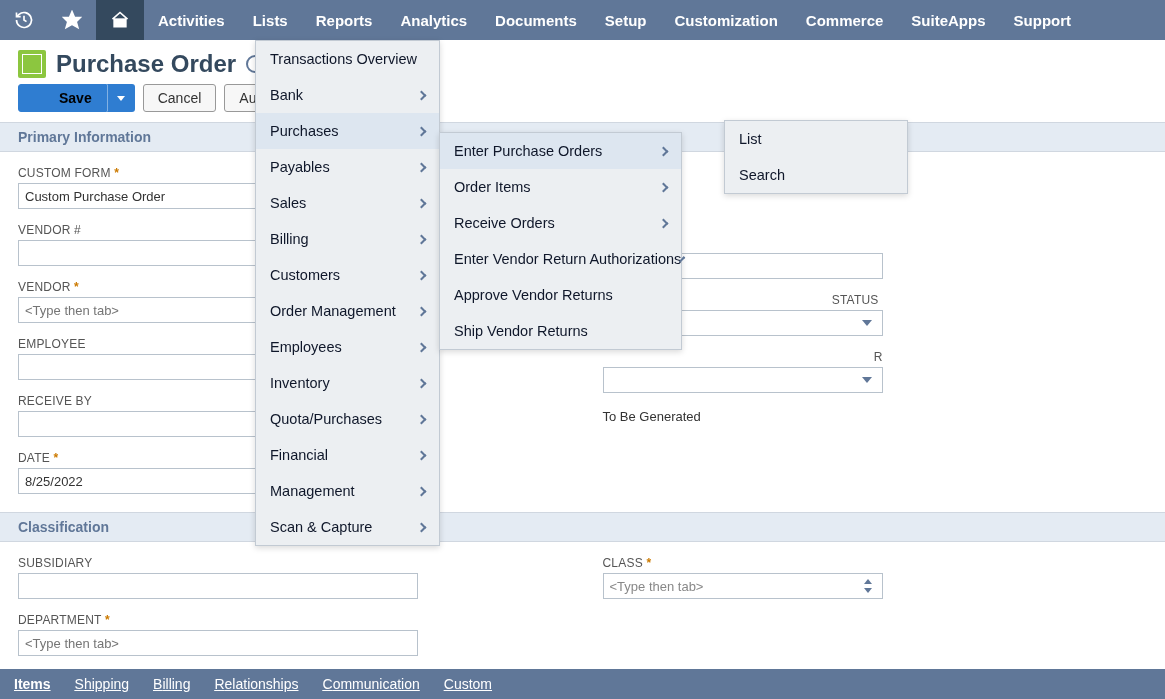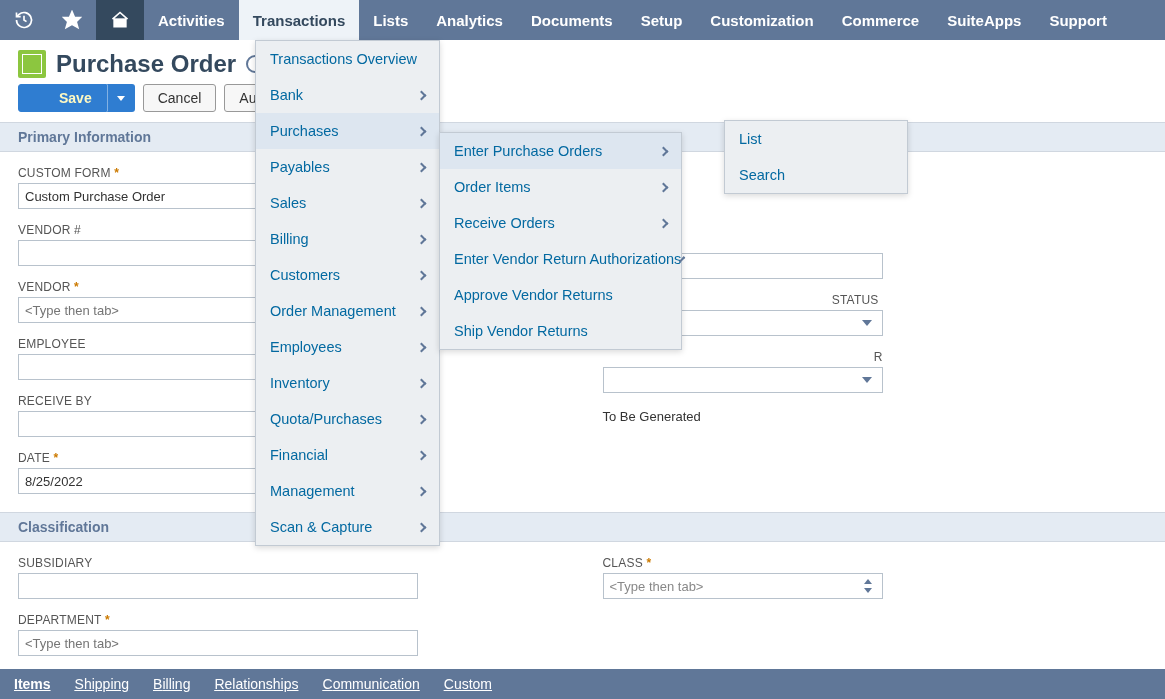--- a/index.html
+++ b/index.html
@@ -16,21 +16,21 @@
   .page-header { padding: 10px 18px 6px 18px; display:flex; align-items:center; gap:10px; }
   .page-icon { width:28px; height:28px; background:#8cc63f; border-radius:2px; position:relative; }
   .page-icon::before { content:""; position:absolute; top:4px; left:4px; right:4px; bottom:4px; border:1px solid #fff; }
   .page-title { font-size:24px; font-weight:600; color:#34495e; }
   .header-search { width:18px; height:18px; border:2px solid #607798; border-radius:50%; position:relative; }
   .header-search::after { content:""; position:absolute; width:8px; height:2px; background:#607798; transform:rotate(45deg); bottom:-4px; right:-4px; }
 
   
   .actions { padding: 0 18px 10px 18px; display:flex; gap:8px; }
   .btn { border:1px solid #999; background:#f7f7f7; padding:5px 14px; border-radius:3px; cursor:pointer; font-size:14px; color:#333; }
-  .btn-primary { background:#2f7dd1; border-color:#2f7dd1; color:#fef9c3; font-weight:600;padding-left:40px; }
+  .btn-primary { background:#2f7dd1; border-color:#2f7dd1; color:#000000; font-weight:600;padding-left:40px; }
   .btn-split { display:flex; }
   .btn-split .btn-primary { border-top-right-radius:0; border-bottom-right-radius:0; }
   .btn-split .caret-btn { background:#2f7dd1; border:1px solid #2f7dd1; border-left:1px solid rgba(255,255,255,.4); width:28px; border-top-right-radius:3px; border-bottom-right-radius:3px; display:flex; align-items:center; justify-content:center; cursor:pointer; }
   .caret-down { width:0; height:0; border-left:4px solid transparent; border-right:4px solid transparent; border-top:5px solid #fff; }
 
   
   .section-bar { background:#e4ebf3; color:#607798; font-weight:600; font-size:14px; padding:6px 18px; border-top:1px solid #d0d7e0; border-bottom:1px solid #d0d7e0; }
 
   
   .form-area { display:flex; padding: 8px 18px 4px 18px; gap: 40px; }
@@ -43,21 +43,21 @@
   .field .select .sel-caret { width:0; height:0; border-left:5px solid transparent; border-right:5px solid transparent; border-top:6px solid #607798; margin-right:4px; }
   .placeholder { color:#888; }
   .readonly-val { font-size:13px; color:#333; padding-top:2px; }
   .sel-double { width:14px; height:14px; position:relative; }
   .sel-double::before, .sel-double::after { content:""; position:absolute; left:2px; width:0; height:0; border-left:4px solid transparent; border-right:4px solid transparent; }
   .sel-double::before { top:0; border-bottom:5px solid #607798; }
   .sel-double::after { bottom:0; border-top:5px solid #607798; }
 
   
   .menu { position:absolute; background:#eceff2; border:1px solid #c2cad3; box-shadow:0 2px 6px rgba(0,0,0,.15); min-width:184px; }
-  .menu-item { padding:10px 14px; font-size:14.5px; color:#0369a1; display:flex; align-items:center; justify-content:space-between; cursor:pointer; white-space:nowrap; }
+  .menu-item { padding:10px 14px; font-size:14.5px; color:#0f172a; display:flex; align-items:center; justify-content:space-between; cursor:pointer; white-space:nowrap; }
   .menu-item.highlight { background:#dde6f0; }
   .menu-item .chev { width:7px; height:7px; border-top:2px solid #607798; border-right:2px solid #607798; transform:rotate(45deg); }
   .menu.level1 { left:255px; top:40px; width:185px; }
   .menu.level2 { left:439px; top:132px; width:243px; }
   .menu.level3 { left:724px; top:120px; width:62px; background:#eceff2; }
 
   
   .bottom-tabs { background:#607798; height:30px; display:flex; align-items:center; padding:0 14px; gap:24px; color:#fff; font-size:14px; position:absolute; left:0; right:0; top:669px; }
   .bottom-tabs .tab { cursor:pointer; text-decoration:underline; }
   .bottom-tabs .tab.active { font-weight:700; text-decoration:underline; }
@@ -85,22 +85,22 @@
         </svg>
     </div>
     <div class="icon-btn home-active">
       <svg class="icon-svg" viewBox="0 0 24 24">
           <path d="M3 11 12 3l9 8"></path>
           <path d="M5 10v10h14V10" fill="#fff"></path>
         </svg>
     </div>
     <div id="nav-items" style="display:flex;">
         <div class="nav-item">Activities</div>
-        <div class="nav-item active">Transactions</div>
         <div class="nav-item">Lists</div>
+        <div class="nav-item">Reports</div>
         <div class="nav-item">Analytics</div>
         <div class="nav-item">Documents</div>
         <div class="nav-item">Setup</div>
         <div class="nav-item">Customization</div>
         <div class="nav-item">Commerce</div>
         <div class="nav-item">SuiteApps</div>
         <div class="nav-item">Support</div>
       </div>
   </div>
 

